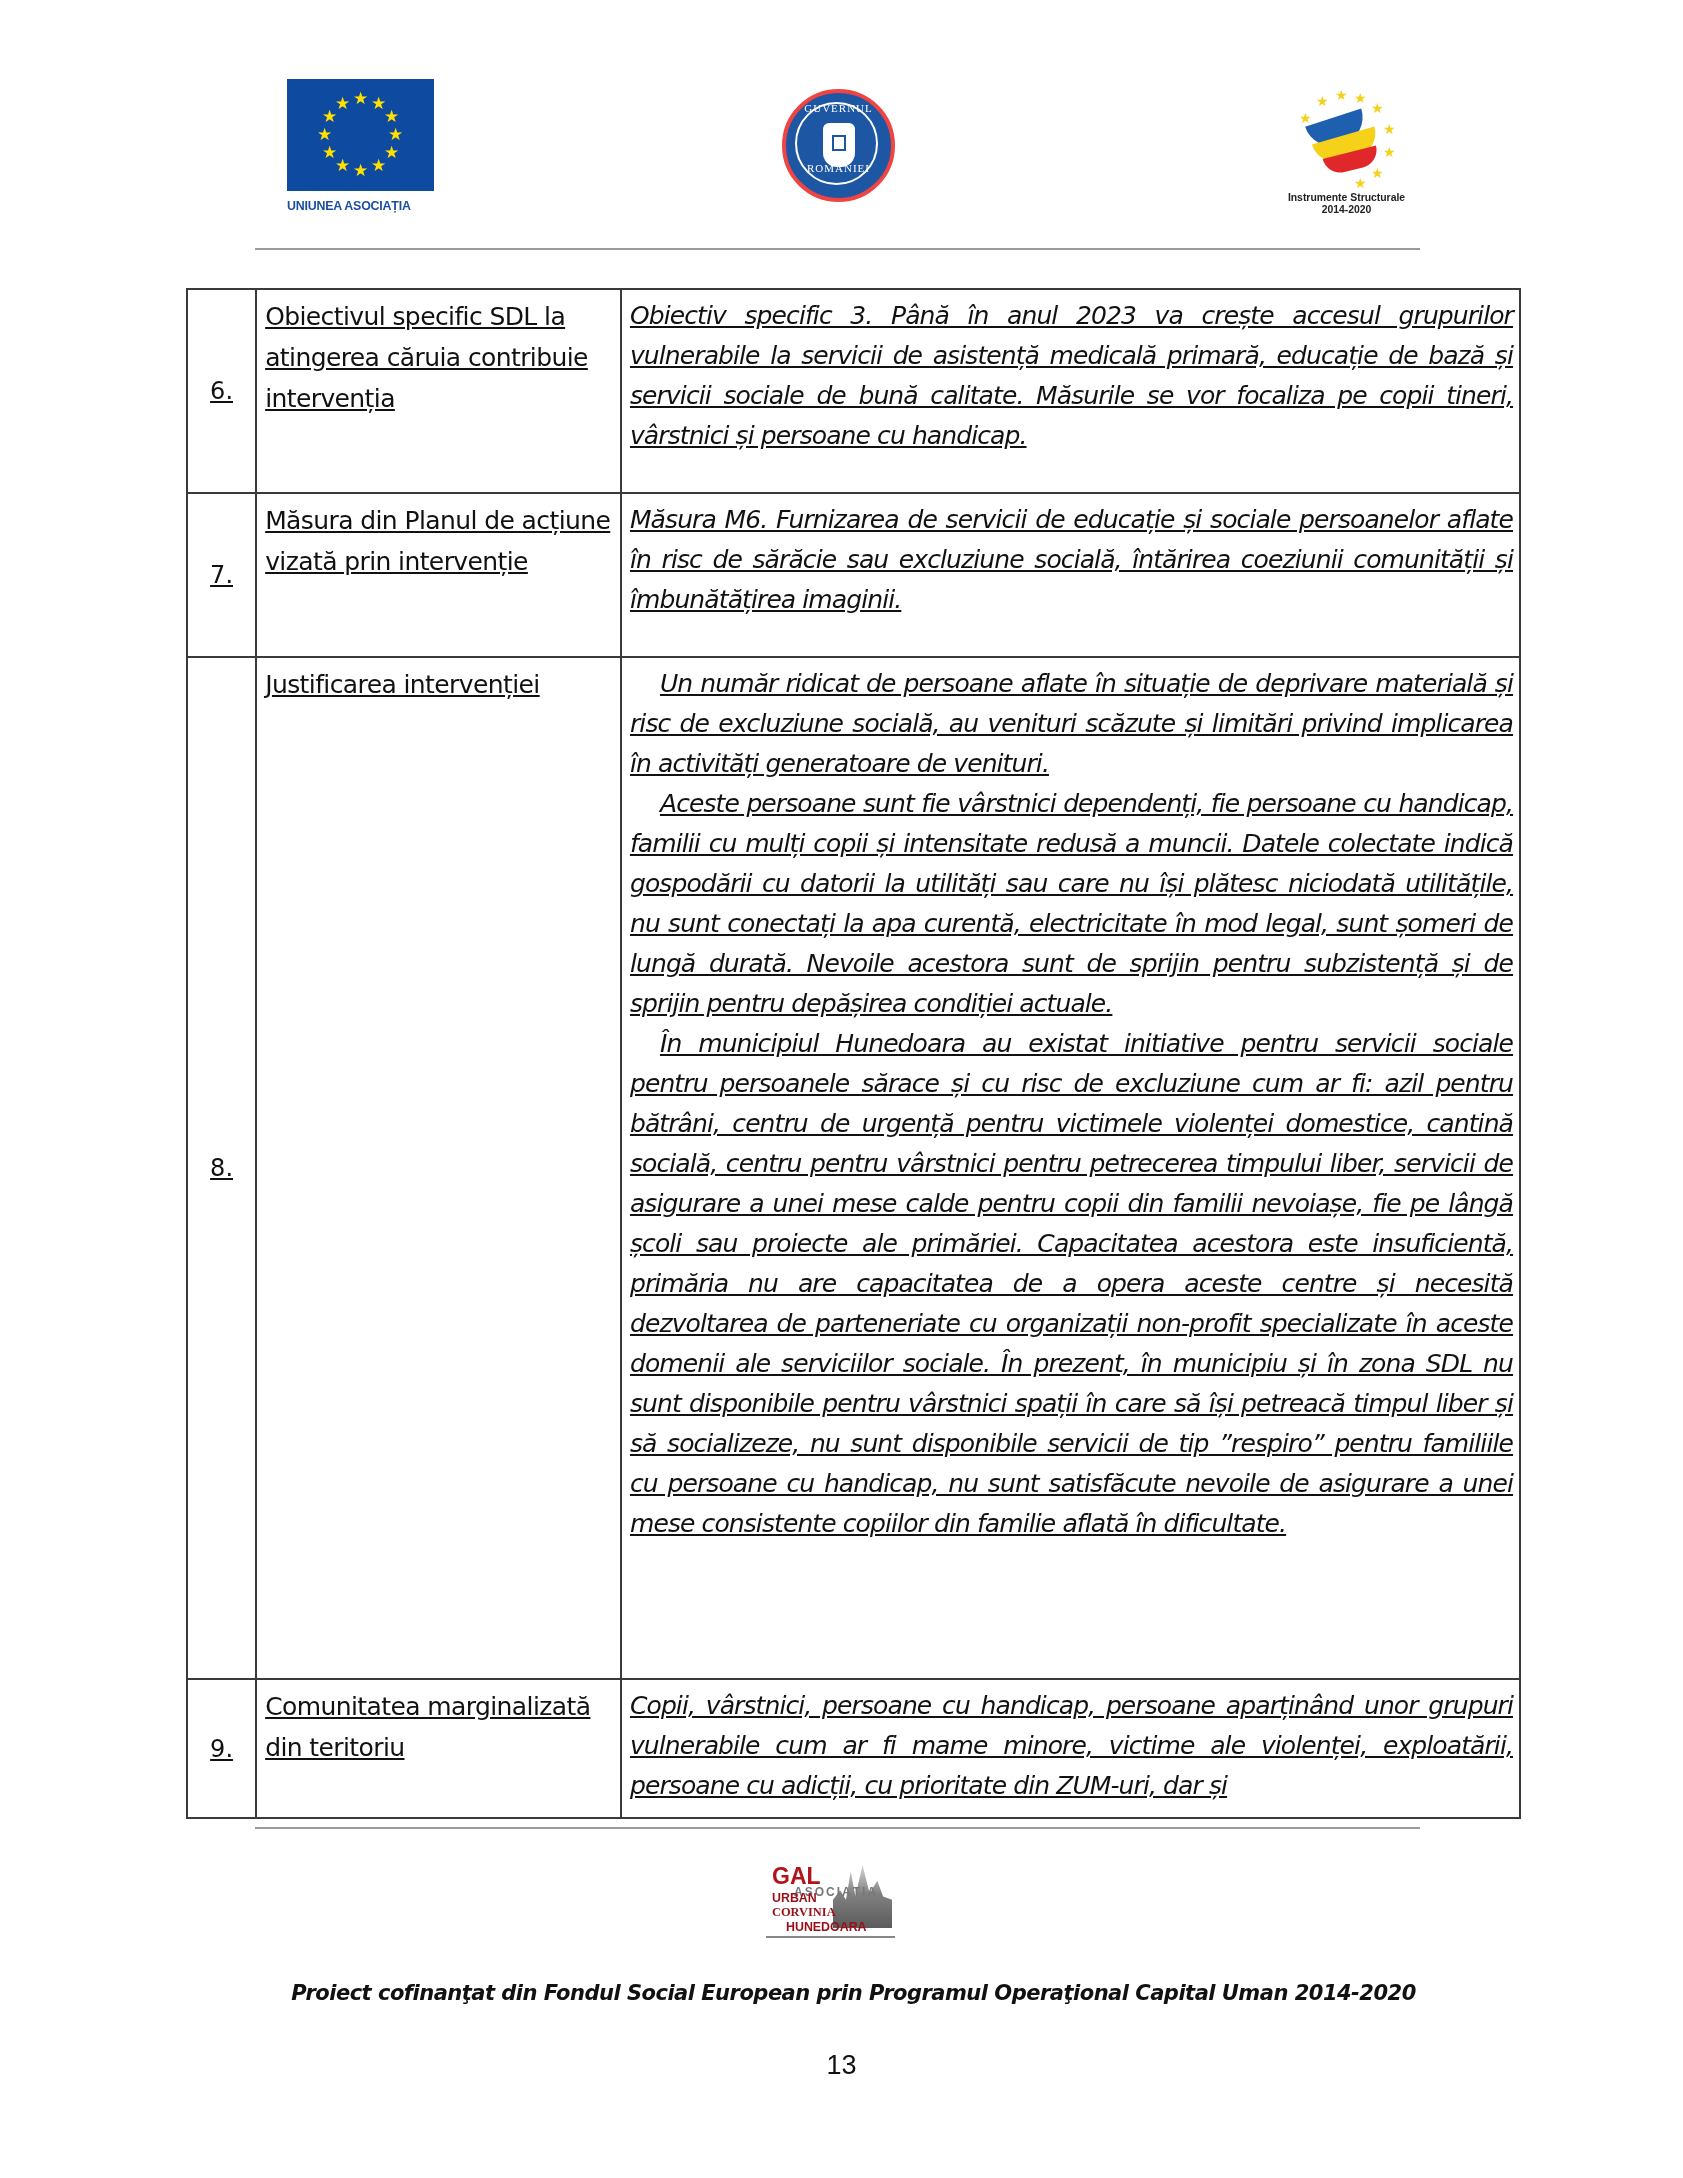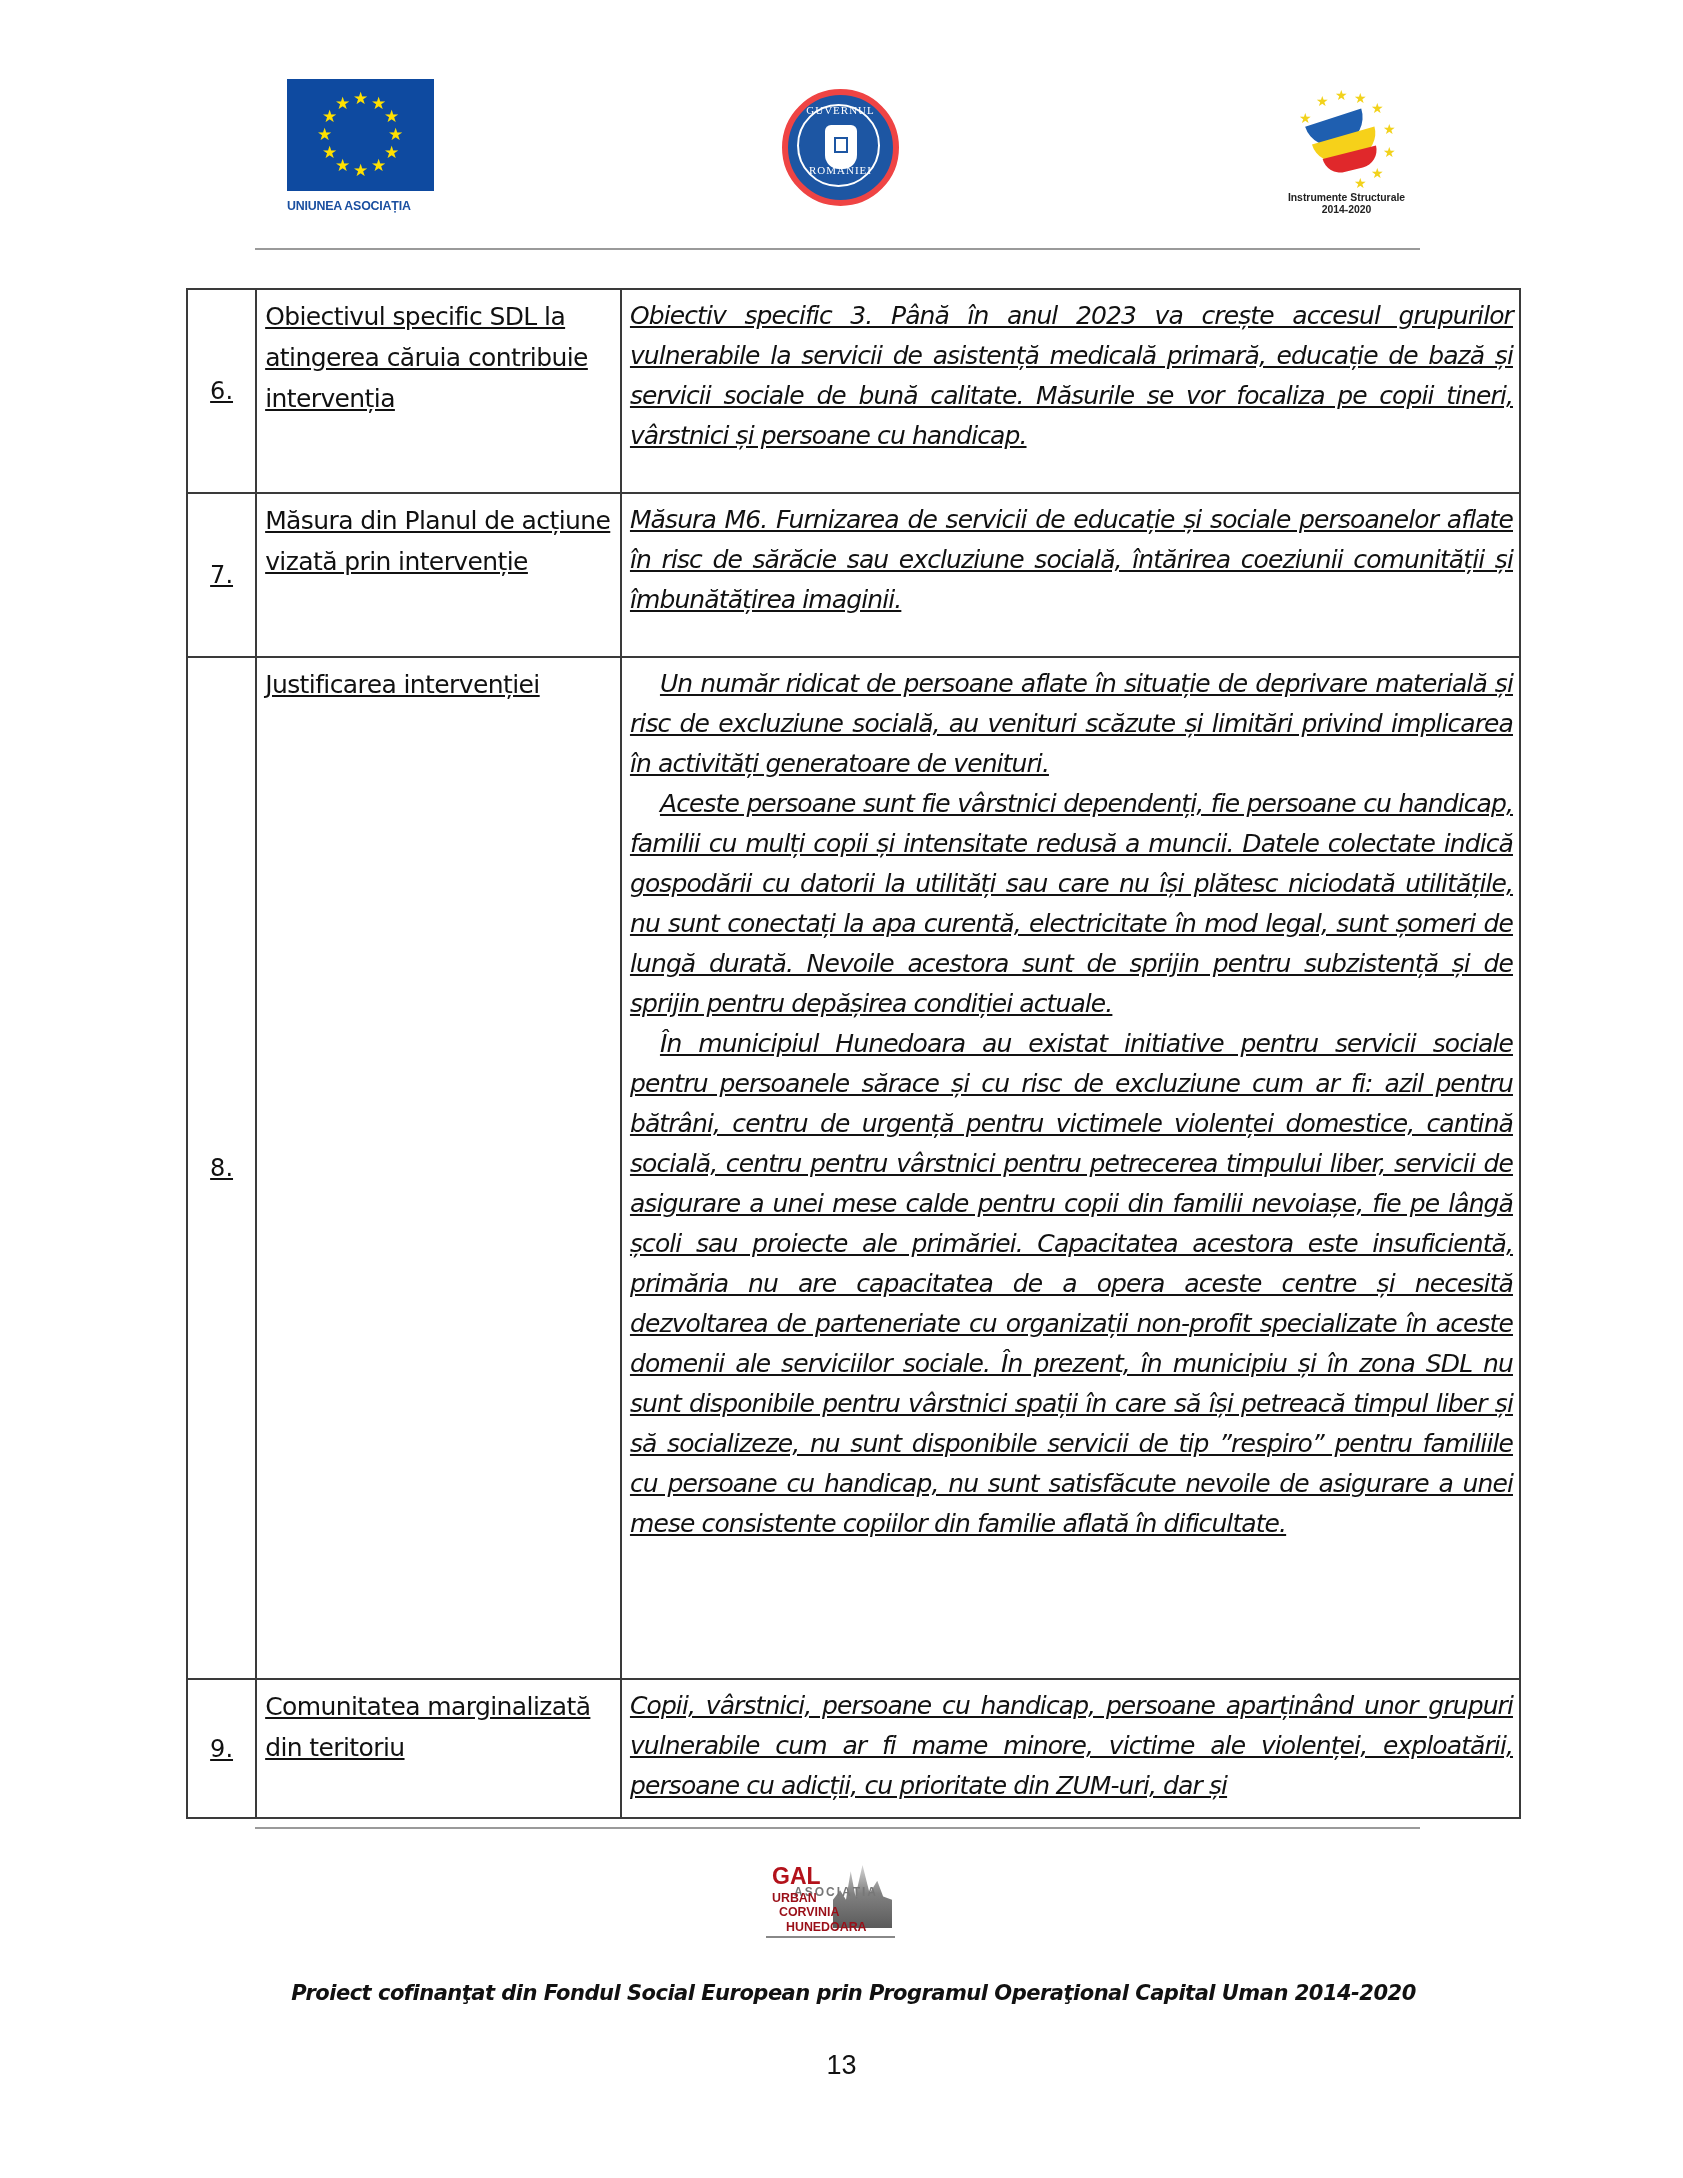--- a/index.html
+++ b/index.html
@@ -6,21 +6,21 @@
   body { width: 1683px; height: 2178px; position: relative; overflow: hidden; font-family: "DejaVu Sans", sans-serif; color: #111; }
 
   
   .logo { position: absolute; }
   .eu-logo { left: 287px; top: 79px; width: 149px; }
   .eu-flag { width: 147px; height: 112px; background: #0e4aa0; position: relative; }
   .eu-flag .star { position: absolute; color: #ffe000; font-size: 17px; line-height: 17px; width: 17px; height: 17px; text-align: center; font-family: "DejaVu Sans", sans-serif; }
   .eu-caption { margin-top: 8px; font-family: "Liberation Sans", sans-serif; font-weight: bold; font-size: 12.4px; color: #1a4fa0; letter-spacing: -0.2px; white-space: nowrap; }
 
   .gov-logo { left: 782px; top: 89px; width: 111px; height: 111px; }
-  .gov-seal { width: 105px; height: 105px; border-radius: 50%; background: #1d56a3; position: relative; border: 6px solid #ef4444; }
+  .gov-seal { width: 105px; height: 105px; border-radius: 50%; background: #1d56a3; position: relative; border: 4px solid #ef4444; }
   .gov-seal .inner-ring { position: absolute; left: 9px; top: 9px; width: 83px; height: 83px; border-radius: 50%; border: 2px solid #ffffff; box-sizing: border-box; }
   .gov-seal .eagle { position: absolute; left: 37px; top: 30px; width: 32px; height: 44px; background: #ffffff; border-radius: 6px 6px 14px 14px; }
   .gov-seal .eagle::before { content: ""; position: absolute; left: 9px; top: 12px; width: 14px; height: 16px; border: 2px solid #1d56a3; box-sizing: border-box; }
   .gov-seal .seal-text-top, .gov-seal .seal-text-bottom { position: absolute; left: 0; width: 105px; text-align: center; color: #fff; font-family: "Liberation Serif", serif; font-size: 11px; letter-spacing: 1px; }
   .gov-seal .seal-text-top { top: 9px; }
   .gov-seal .seal-text-bottom { bottom: 24px; text-align: center; }
 
   .is-logo { left: 1272px; top: 89px; width: 149px; }
   .is-mark { position: relative; width: 109px; height: 99px; margin-left: 22px; }
   .is-mark .star { position: absolute; color: #f2d21b; font-size: 14px; line-height: 14px; }
@@ -48,21 +48,21 @@
   .row-8 td { height: 1014px; }
   .row-9 td { height: 131px; margin-left: 24px; }
 
   
   .gal-logo { position: absolute; left: 764px; top: 1849px; width: 158px; height: 99px; }
   .gal-logo .asoc { position: absolute; left: 30px; top: 0; font-family: "Liberation Sans", sans-serif; font-weight: bold; font-size: 12px; color: #777; letter-spacing: 2px; margin-top: 36px; }
   .gal-logo .castle { position: absolute; left: 69px; top: 16px; width: 59px; height: 63px; background: linear-gradient(180deg, #cfcfcf 0%, #6b6b6b 45%, #3e3e3e 100%); clip-path: polygon(0 100%, 0 55%, 12% 40%, 22% 55%, 30% 10%, 38% 50%, 50% 0, 62% 45%, 75% 25%, 85% 50%, 100% 55%, 100% 100%); opacity: 0.85; }
   .gal-logo .gal { position: absolute; left: 8px; top: 14px; font-family: "Liberation Sans", sans-serif; font-weight: bold; font-size: 23px; color: #b3121b; }
   .gal-logo .line1, .gal-logo .line2, .gal-logo .line3 { position: absolute; font-family: "Liberation Sans", sans-serif; font-weight: bold; font-size: 12.4px; color: #9a0f18; }
   .gal-logo .line1 { left: 8px; top: 42px; }
-  .gal-logo .line2 { left: 15px; top: 56px; }
+  .gal-logo .line2 { left: 8px; top: 56px; font-family: Liberation Serif, serif; }
   .gal-logo .line3 { left: 22px; top: 71px; }
   .gal-logo .underline { position: absolute; left: 2px; top: 87px; width: 129px; height: 2px; background: #888; }
 
   .footer-text { position: absolute; left: 186px; width: 1335px; top: 1981px; text-align: center; font-family: "DejaVu Sans", sans-serif; font-weight: bold; font-style: italic; font-size: 21px; color: #111; letter-spacing: -0.5px; }
   .page-number { position: absolute; left: 0; width: 1683px; top: 2050px; text-align: center; font-family: "Liberation Sans", sans-serif; font-size: 27px; color: #111; }
 </style>
 </head>
 <body>
 
 <div class="logo eu-logo">

